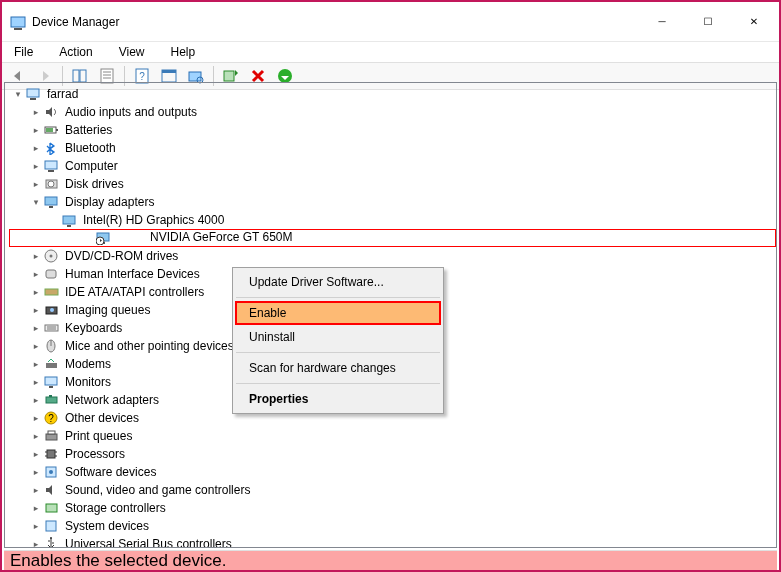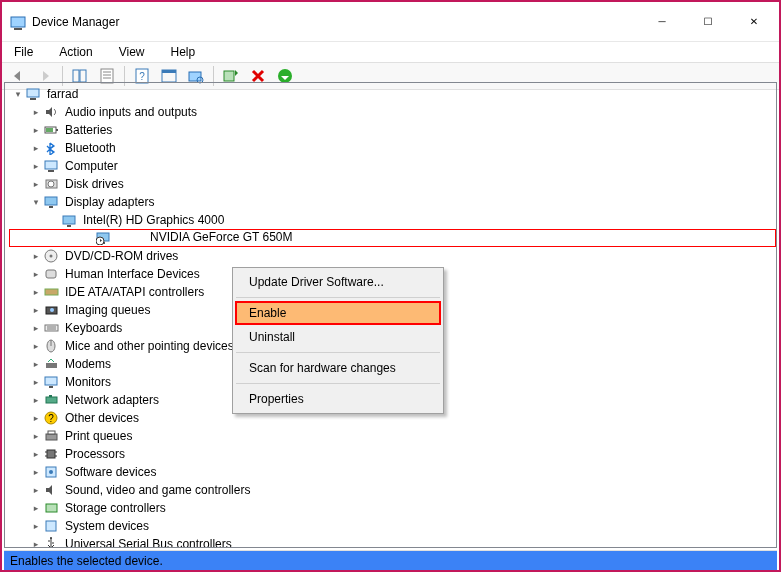--- a/index.html
+++ b/index.html
@@ -82,30 +82,30 @@
     width: 212px;
     background: #f0f0f0;
     border: 1px solid #a0a0a0;
     box-shadow: 3px 3px 3px rgba(0,0,0,0.25);
     padding: 2px;
     font-size: 12px;
   }
   .ctx-item { padding: 5px 18px 5px 14px; }
   .ctx-item.hl { background: #fdba74; border: 2px solid #f00; padding: 3px 16px 3px 12px; }
   .ctx-sep { height: 1px; background: #d0d0d0; margin: 3px 1px; }
-  .ctx-item.bold { font-weight: normal; }
+  .ctx-item.bold { font-weight: bold; }
   .statusbar {
     position: absolute;
     bottom: 0; left: 2px; right: 2px;
     height: 20px;
     border-top: 1px solid #e0e0e0;
     padding: 2px 6px;
     display: flex; align-items: center;
-    background: #3b82f6;
-    font-size: 12px;
+    background: #fca5a5;
+    font-size: 17px;
   }
   
   .tree::-webkit-scrollbar { width: 17px; }
   .tree::-webkit-scrollbar-track { background: #f0f0f0; }
   .tree::-webkit-scrollbar-thumb { background: #c0c0c0; border: 1px solid #a0a0a0; }
   .tree::-webkit-scrollbar-button { background: #f0f0f0; height: 17px; border: 1px solid #ccc; }
 </style>
 </head>
 <body>
 

